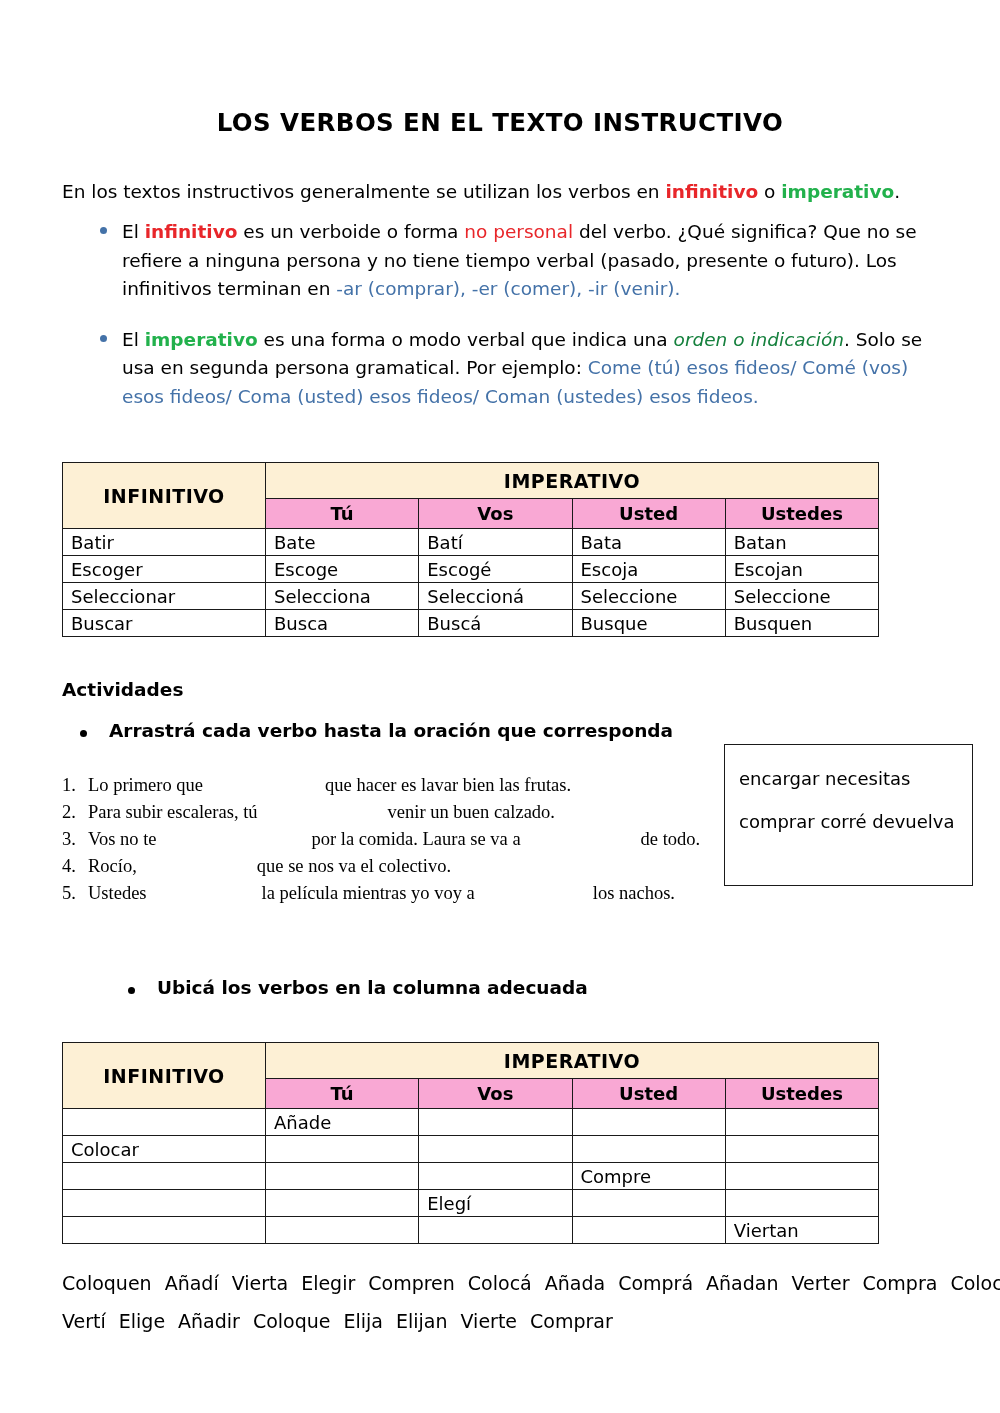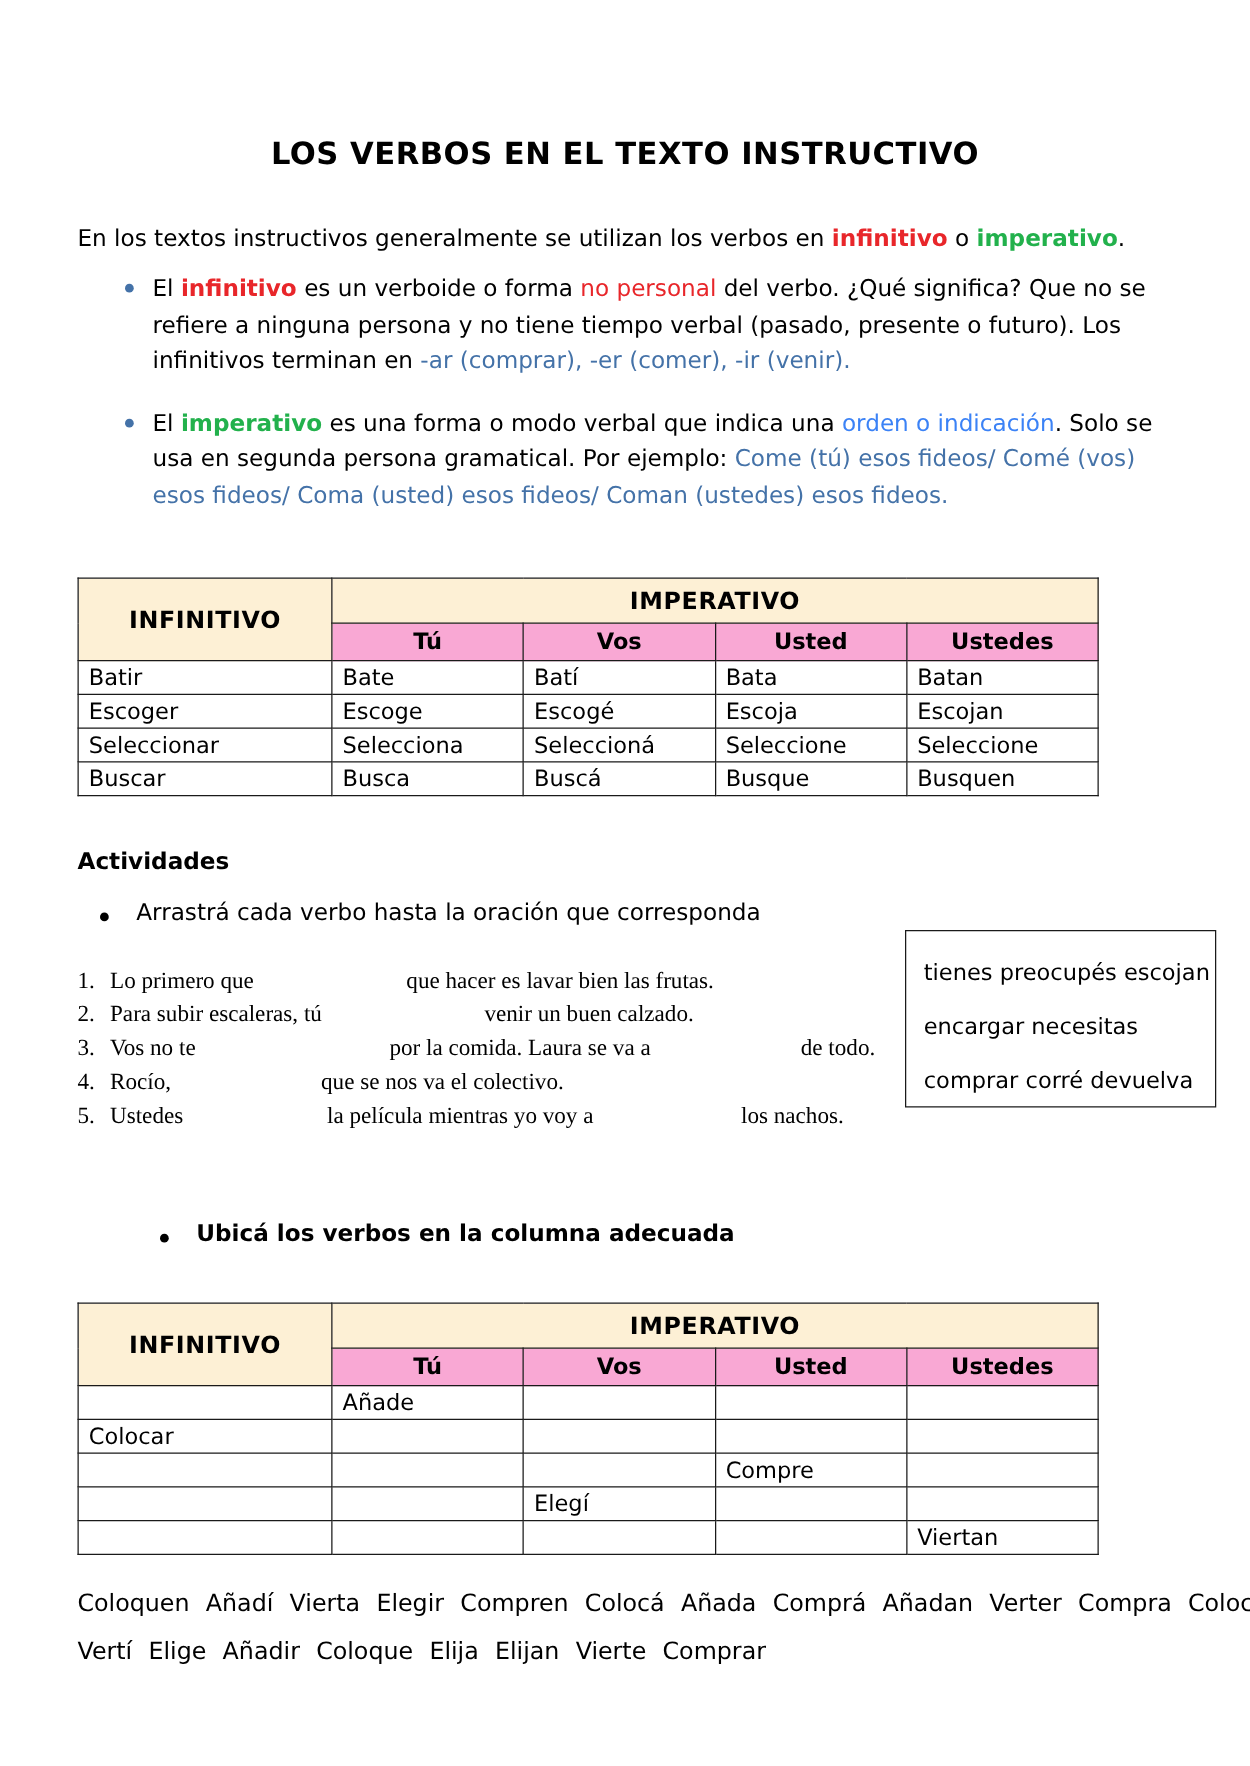--- a/index.html
+++ b/index.html
@@ -65,21 +65,21 @@
     top: 9px;
     width: 7px;
     height: 7px;
     border-radius: 50%;
     background: #4472a8;
   }
 
   .red   { color: #e8262a; font-weight: bold; }
   .red-n { color: #e8262a; }
   .green { color: #22b14c; font-weight: bold; }
-  .green-n { color: #3b82f6; }
+  .green-n { color: #15803d; font-style: italic; }
   .blue  { color: #4472a8; }
 
   
   .verb-table {
     position: absolute;
     border-collapse: collapse;
     table-layout: fixed;
     font-size: 18px;
   }
   .verb-table td, .verb-table th {
@@ -125,21 +125,21 @@
     top: 679px;
     font-size: 18.5px;
     font-weight: bold;
   }
   .task-1 {
     position: absolute;
     left: 62px;
     top: 720px;
     padding-left: 47px;
     font-size: 18.5px;
-    font-weight: normal;
+    font-weight: bold;
   }
   .task-1 .bullet-b,
   .task-2 .bullet-b {
     position: absolute;
     left: 18px;
     top: 10px;
     width: 7px;
     height: 7px;
     border-radius: 50%;
     background: #000;
@@ -296,21 +296,20 @@
     </div>
     <div class="sentence-row">
       <span class="num">4.</span><span>Rocío,</span><span class="gap" style="width: 120px;"></span><span>que se nos va el colectivo.</span>
     </div>
     <div class="sentence-row">
       <span class="num">5.</span><span>Ustedes</span><span class="gap" style="width: 115px;"></span><span>la película mientras yo voy a</span><span class="gap" style="width: 118px;"></span><span>los nachos.</span>
     </div>
   </div>
 
   <div class="word-box">
-    <div class="wline">tienes preocupés  escojan</div>
     <div class="wline">encargar  necesitas</div>
     <div class="wline">comprar corré devuelva</div>
   </div>
 
   <div class="task-2">
     <span class="bullet-b"></span>
     <span>Ubicá los verbos en la columna adecuada</span>
   </div>
 
   <table class="verb-table" id="table-two">

